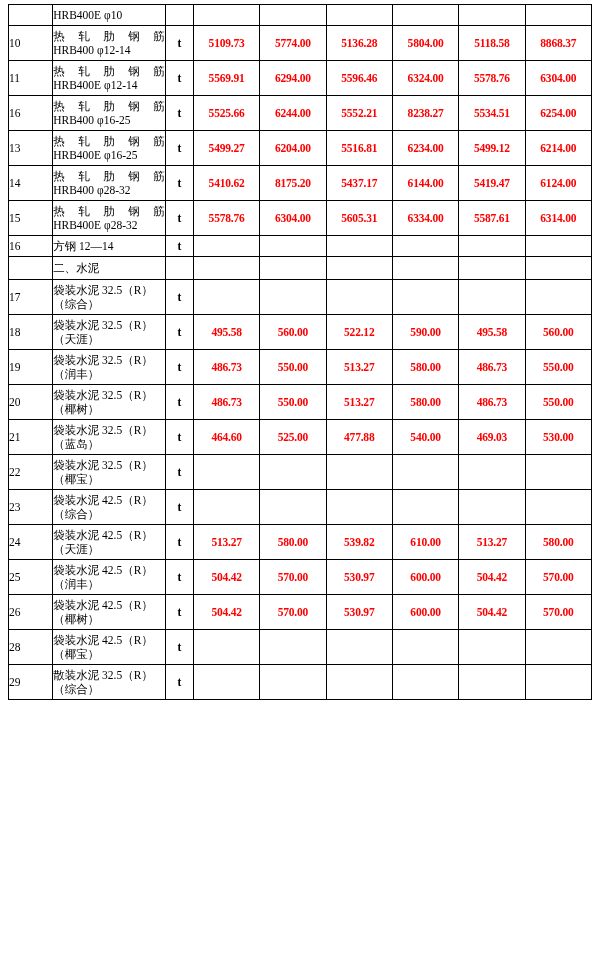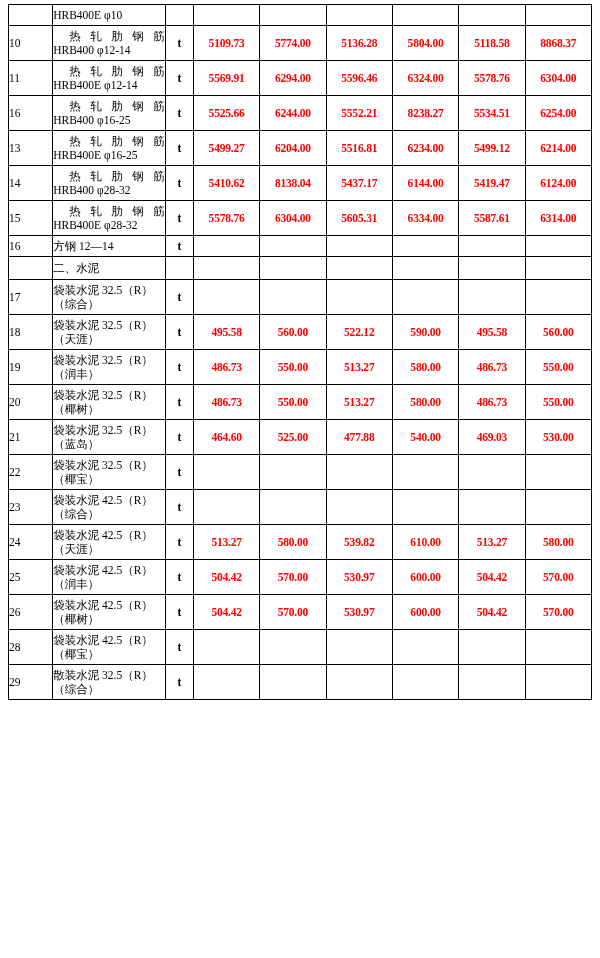--- a/index.html
+++ b/index.html
@@ -63,21 +63,20 @@
   .nm-line {
     display: block;
     white-space: nowrap;
   }
   
   .nm-just {
     display: block;
     text-align: justify;
     text-align-last: justify;
     white-space: nowrap;
-    margin-left: 16px;
   }
   tr.r-tall td { height: 34px; }
   tr.r-short td { height: 20px; }
   tr.r-sec td { height: 22px; }
   td.section {
     padding-left: 22px;
     font-weight: normal;
     font-size: 12px;
   }
 </style>
@@ -168,21 +167,21 @@
           <td class="val">6214.00</td>
         </tr>
         <tr class="r-tall">
           <td class="no">14</td>
           <td class="name">
             <span class="nm-just">热 轧 肋 钢 筋</span>
             <span class="nm-line">HRB400 φ28-32</span>
           </td>
           <td class="unit">t</td>
           <td class="val">5410.62</td>
-          <td class="val">8138.04</td>
+          <td class="val">8175.20</td>
           <td class="val">5437.17</td>
           <td class="val">6144.00</td>
           <td class="val">5419.47</td>
           <td class="val">6124.00</td>
         </tr>
         <tr class="r-tall">
           <td class="no">15</td>
           <td class="name">
             <span class="nm-just">热 轧 肋 钢 筋</span>
             <span class="nm-line">HRB400E φ28-32</span>

